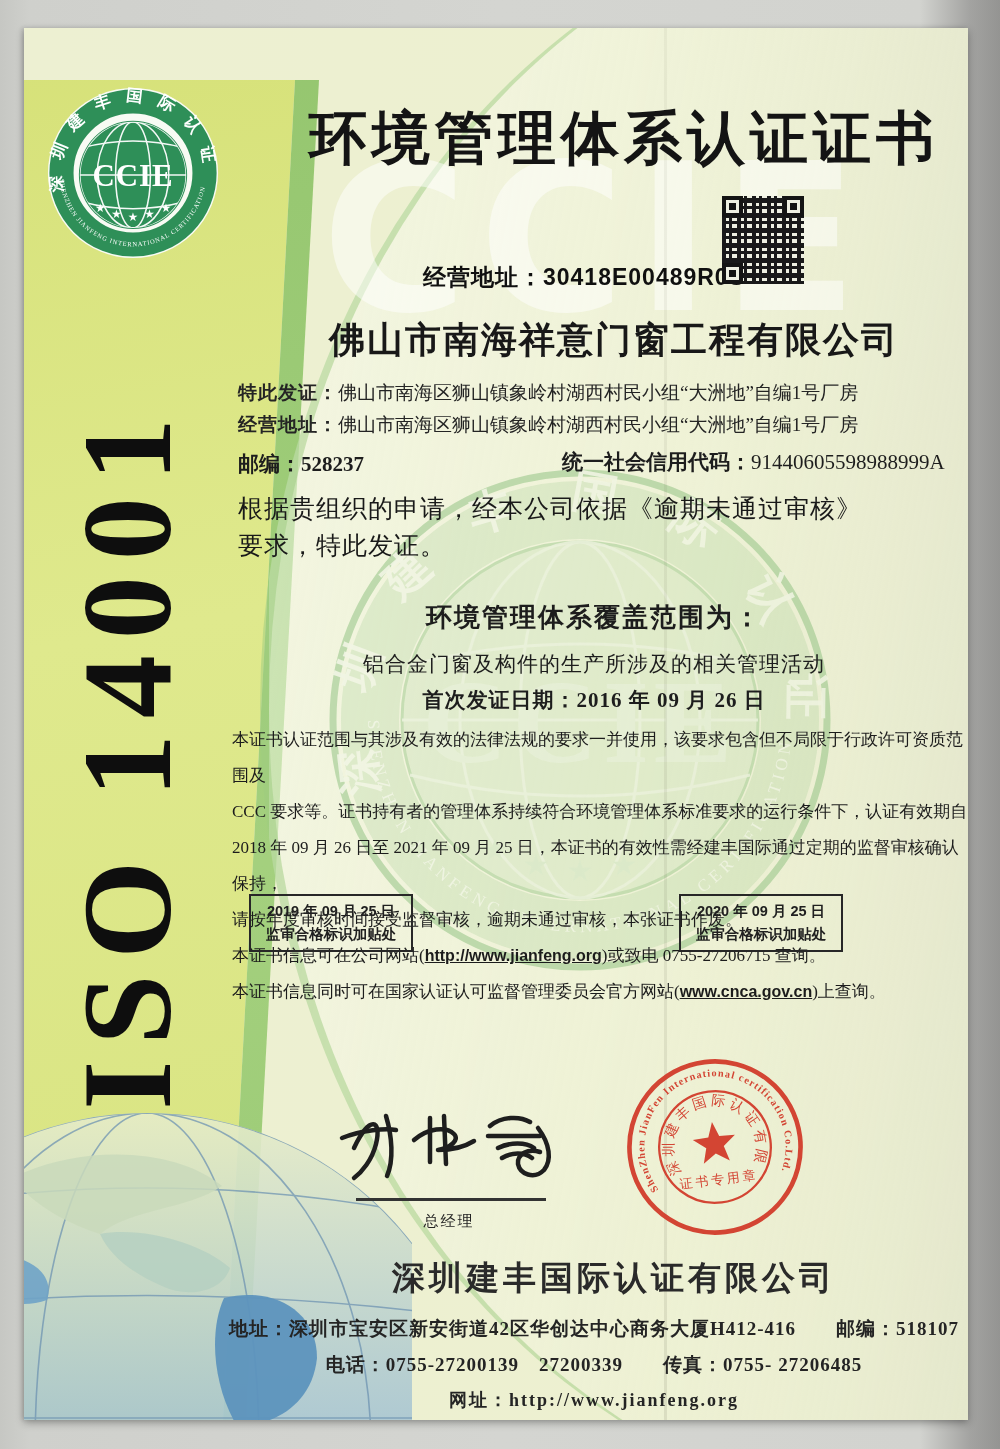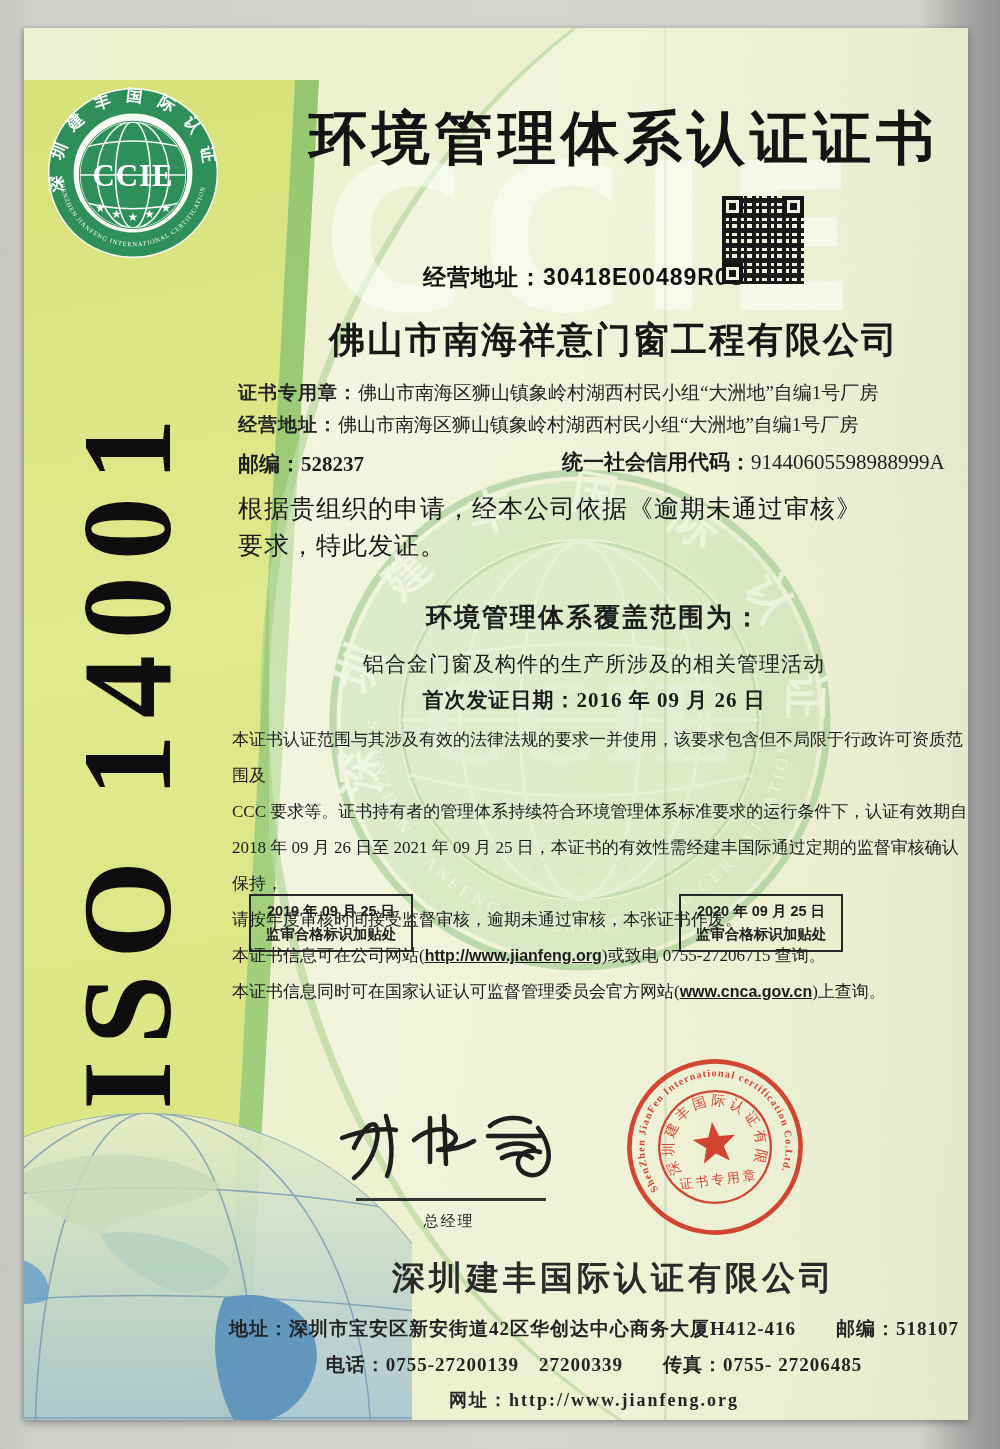--- a/index.html
+++ b/index.html
@@ -185,21 +185,21 @@
     <span>经营地址：</span><span>30418E00489R0S</span>
   </div>
   <div class="abs qr">
     <div class="f tl"></div>
     <div class="f tr"></div>
     <div class="f bl"></div>
   </div>
 
   <div class="abs company">佛山市南海祥意门窗工程有限公司</div>
   <div class="abs row r1">
-    <b>证书专用章：</b><span>佛山市南海区狮山镇象岭村湖西村民小组“大洲地”自编1号厂房</span>
+    <b>特此发证：</b><span>佛山市南海区狮山镇象岭村湖西村民小组“大洲地”自编1号厂房</span>
   </div>
   <div class="abs row r2">
     <b>经营地址：</b><span>佛山市南海区狮山镇象岭村湖西村民小组“大洲地”自编1号厂房</span>
   </div>
   <div class="abs postal">
     <span>邮编：</span><span>528237</span>
   </div>
   <div class="abs credit">
     <b>统一社会信用代码：</b><span>91440605598988999A</span>
   </div>

